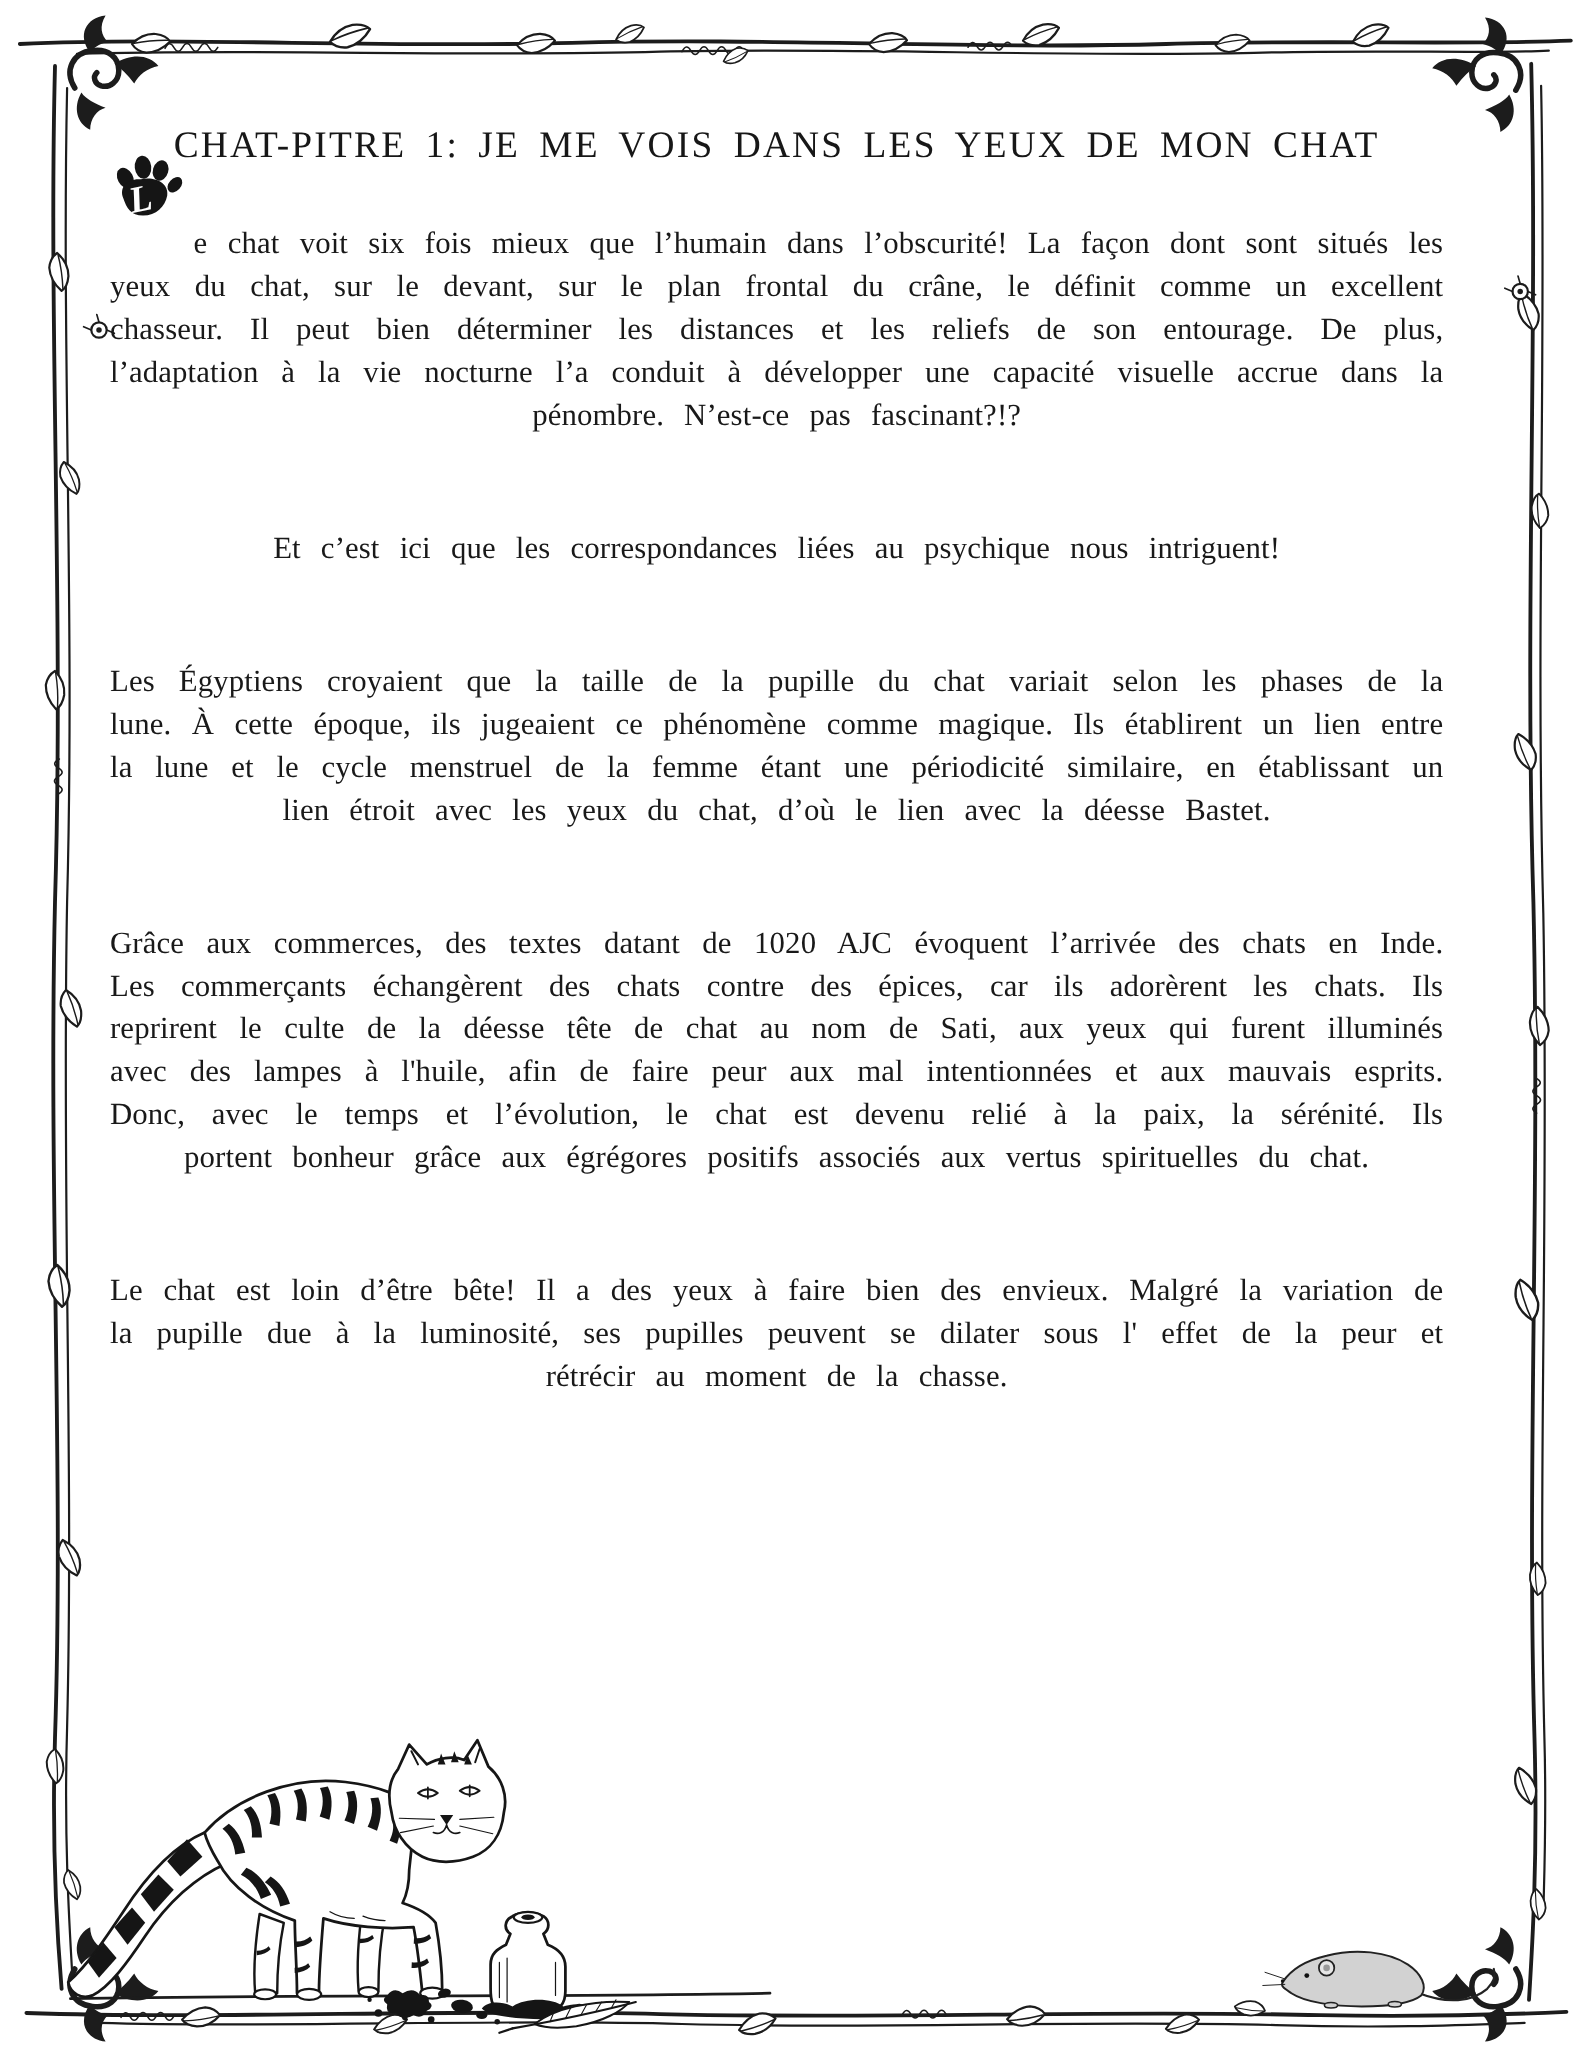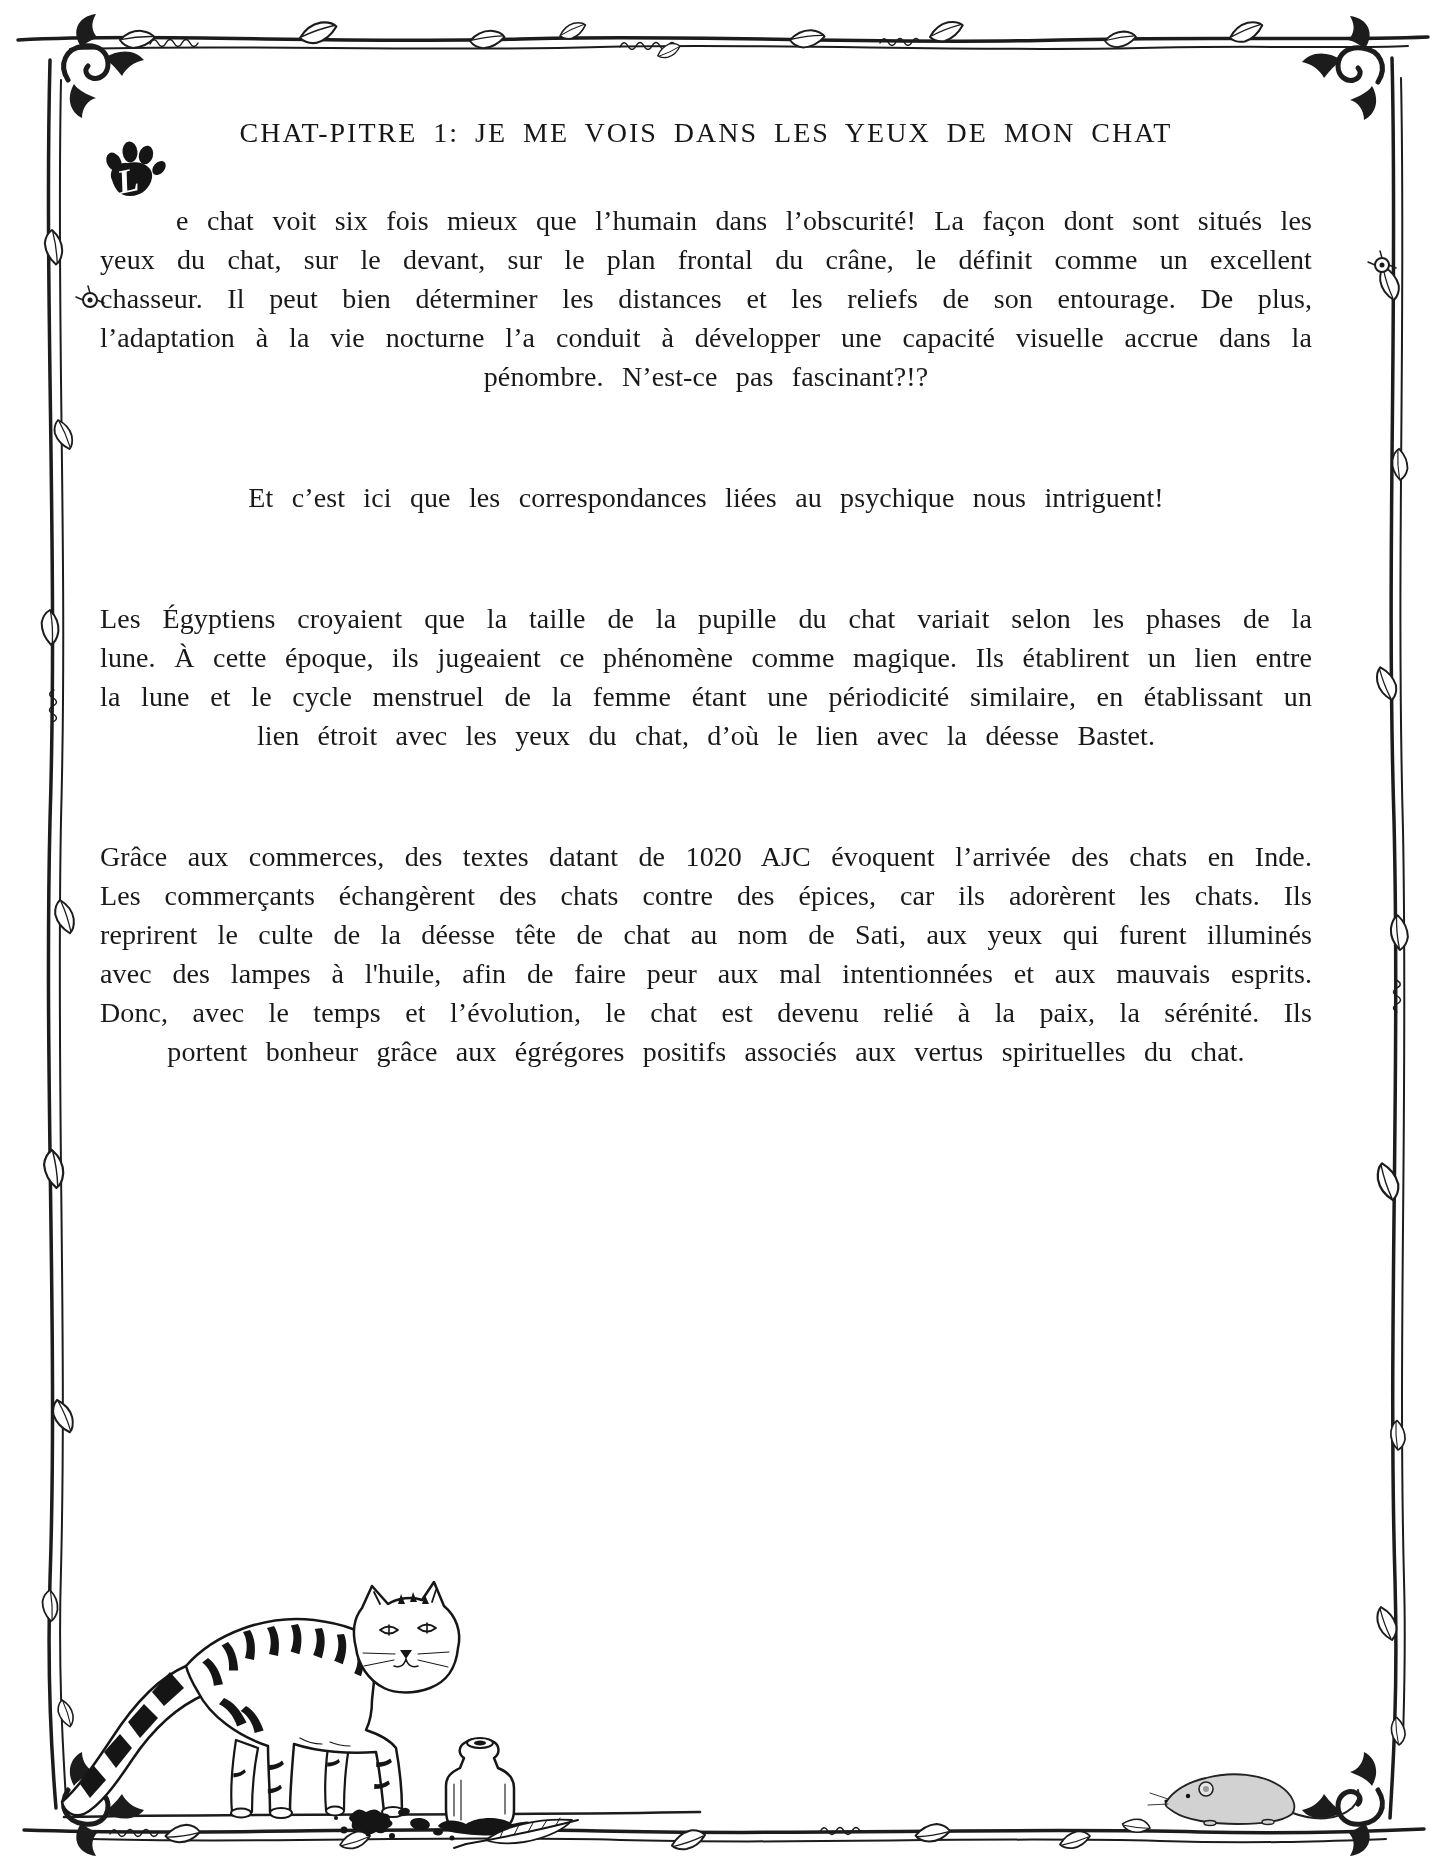--- a/index.html
+++ b/index.html
@@ -18,21 +18,21 @@
     z-index: 1;
   }
   .content {
     position: absolute;
     left: 100px; top: 112px;
     width: 1212px;
     z-index: 2;
   }
   h1.title {
     margin: 0 0 46px 0;
-    font-size: 28px;
+    font-size: 34px;
     font-weight: 400;
     line-height: 42px;
     text-align: center;
     letter-spacing: 2px;
     word-spacing: 7px;
     font-variant: small-caps;
     text-transform: uppercase;
     color: #171717;
   }
   p.para {
@@ -254,15 +254,16 @@
             </g>
           </svg></span><span>e chat voit six fois mieux que l’humain dans l’obscurité! La façon dont sont situés les yeux du chat, sur le devant, sur le plan frontal du crâne, le définit comme un excellent chasseur. Il peut bien déterminer les distances et les reliefs de son entourage. De plus, l’adaptation à la vie nocturne l’a conduit à développer une capacité visuelle accrue dans la pénombre. N’est-ce pas fascinant?!?</span></p>
 
     <p class="para">Et c’est ici que les correspondances liées au psychique nous intriguent!</p>
 
 
     <p class="para">Les Égyptiens croyaient que la taille de la pupille du chat variait selon les phases de la lune. À cette époque, ils jugeaient ce phénomène comme magique. Ils établirent un lien entre la lune et le cycle menstruel de la femme étant une périodicité similaire, en établissant un lien étroit avec les yeux du chat, d’où le lien avec la déesse Bastet.</p>
 
     <p class="para">Grâce aux commerces, des textes datant de 1020 AJC évoquent l’arrivée des chats en Inde. Les commerçants échangèrent des chats contre des épices, car ils adorèrent les chats. Ils reprirent le culte de la déesse tête de chat au nom de Sati, aux yeux qui furent illuminés avec des lampes à l'huile, afin de faire peur aux mal intentionnées et aux mauvais esprits. Donc, avec le temps et l’évolution, le chat est devenu relié à la paix, la sérénité. Ils portent bonheur grâce aux égrégores positifs associés aux vertus spirituelles du chat.</p>
 
+    <p class="para">Le chat est loin d’être bête! Il a des yeux à faire bien des envieux. Malgré la variation de la pupille due à la luminosité, ses pupilles peuvent se dilater sous l' effet de la peur et rétrécir au moment de la chasse.</p>
   </div>
 
 </div>
 
 </body></html>

